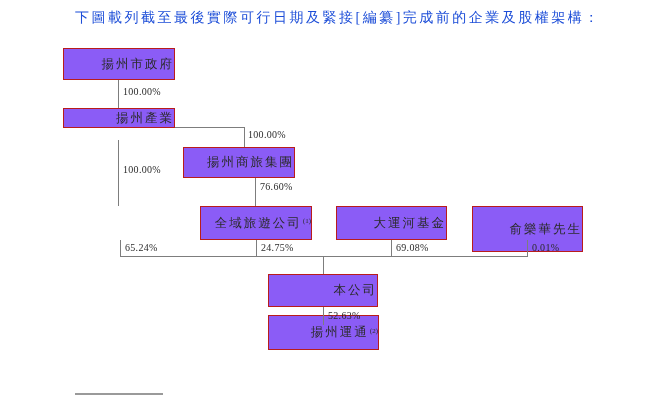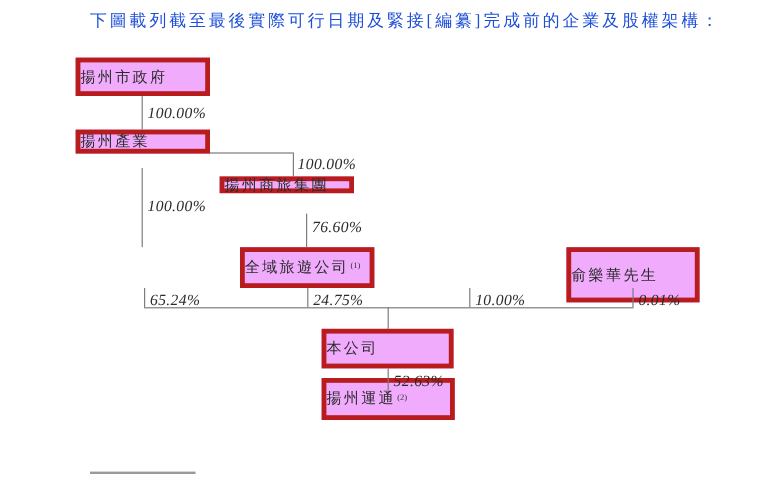--- a/index.html
+++ b/index.html
@@ -13,25 +13,25 @@
   .title{
     position:absolute;
     left:75px;top:9px;
     font-size:14px;
     letter-spacing:2.5px;
     color:#1d4ed8;
     white-space:nowrap;
   }
   .node{
     position:absolute;
-    border:4px solid #b91c1c;
-    background:#f0abfc;
+    border:1px solid #b91c1c;
+    background:#8b5cf6;
     display:flex;
     align-items:center;
-    justify-content:flex-start;
+    justify-content:flex-end;
     font-size:12.5px;
     letter-spacing:2px;
     color:#2b2b2b;
     box-sizing:border-box;
     white-space:nowrap;
   }
   .node sup{
     font-size:7px;
     letter-spacing:0;
     line-height:0;
@@ -40,25 +40,24 @@
     top:-2px;
   }
   .vline,.hline{
     position:absolute;
     background:#7d7d7d;
   }
   .vline{width:1px;}
   .hline{height:1px;}
   .pct{
     position:absolute;
-    font-size:13px;
+    font-size:10px;
     letter-spacing:0.3px;
     color:#2b2b2b;
     white-space:nowrap;
-    font-style:italic;
   }
   .footnote-rule{
     position:absolute;
     left:75px;top:393px;
     width:88px;height:2px;
     background:#9a9a9a;
   }
 </style>
 </head>
 <body>
@@ -68,30 +67,33 @@
   <div class="title">下圖載列截至最後實際可行日期及緊接[編纂]完成前的企業及股權架構：</div>
 
   <div class="node" style="left:63px;top:48px;width:112px;height:32px">
     <span>揚州市政府</span>
   </div>
 
   <div class="node" style="left:63px;top:108px;width:112px;height:20px">
     <span>揚州產業</span>
   </div>
 
-  <div class="node" style="left:183px;top:147px;width:112px;height:14px">
+  <div class="node" style="left:183px;top:147px;width:112px;height:31px">
     <span>揚州商旅集團</span>
   </div>
 
 
   <div class="node" style="left:200px;top:206px;width:112px;height:34px">
     <span>全域旅遊公司</span>
       <sup>(1)</sup>
   </div>
 
+  <div class="node" style="left:336px;top:206px;width:111px;height:34px">
+    <span>大運河基金</span>
+  </div>
 
   <div class="node" style="left:472px;top:206px;width:111px;height:46px">
     <span>俞樂華先生</span>
   </div>
 
   <div class="node" style="left:268px;top:274px;width:110px;height:33px">
     <span>本公司</span>
   </div>
 
   <div class="node" style="left:268px;top:315px;width:111px;height:35px">
@@ -112,19 +114,19 @@
   <div class="hline" style="left:120px;top:256px;width:408px"></div>
   <div class="vline" style="left:323px;top:256px;height:18px"></div>
   <div class="vline" style="left:323px;top:307px;height:18px"></div>
 
   <span class="pct" style="left:123px;top:86px">100.00%</span>
   <span class="pct" style="left:248px;top:129px">100.00%</span>
   <span class="pct" style="left:123px;top:164px">100.00%</span>
   <span class="pct" style="left:260px;top:181px">76.60%</span>
   <span class="pct" style="left:125px;top:242px">65.24%</span>
   <span class="pct" style="left:261px;top:242px">24.75%</span>
-  <span class="pct" style="left:396px;top:242px">10.00%</span>
+  <span class="pct" style="left:396px;top:242px">69.08%</span>
   <span class="pct" style="left:532px;top:242px">0.01%</span>
   <span class="pct" style="left:328px;top:310px">52.63%</span>
 
   <div class="footnote-rule"></div>
 
 </div>
 
 </body></html>

